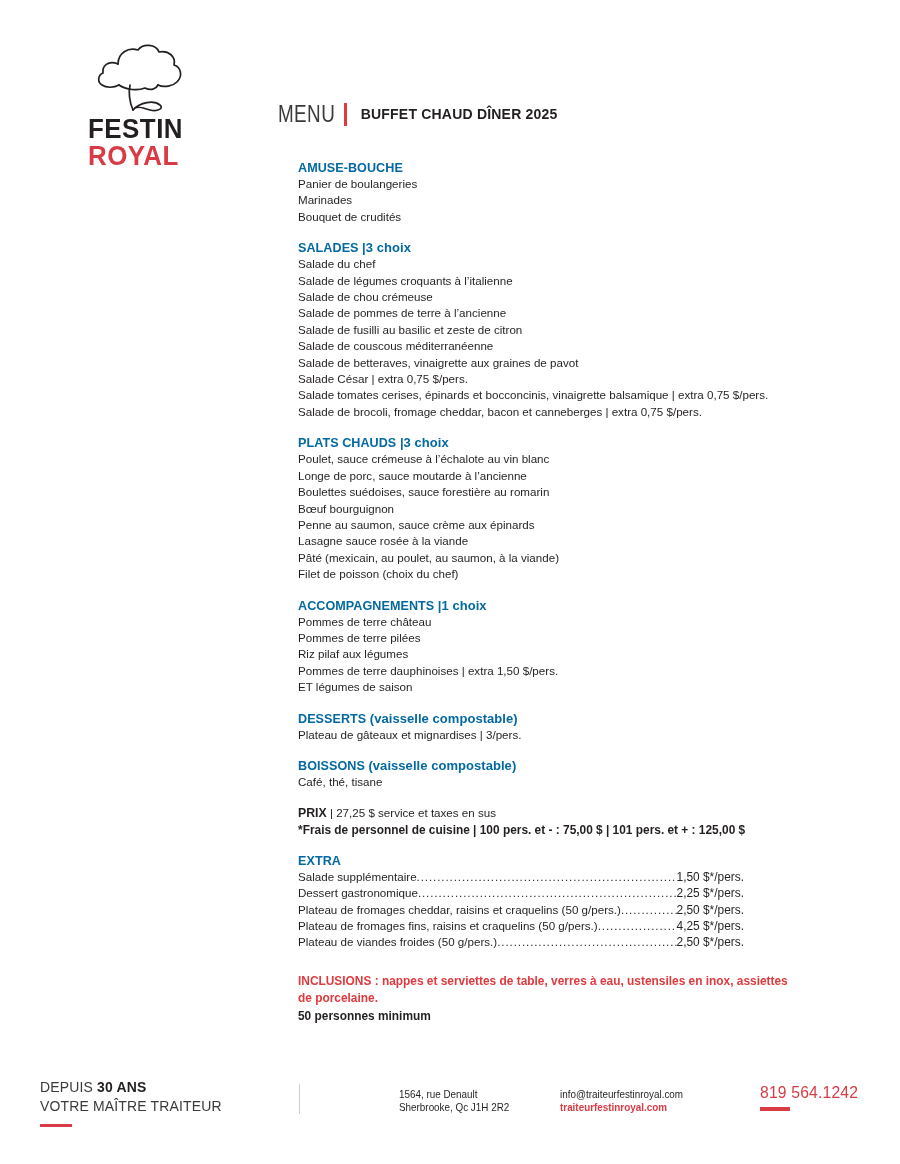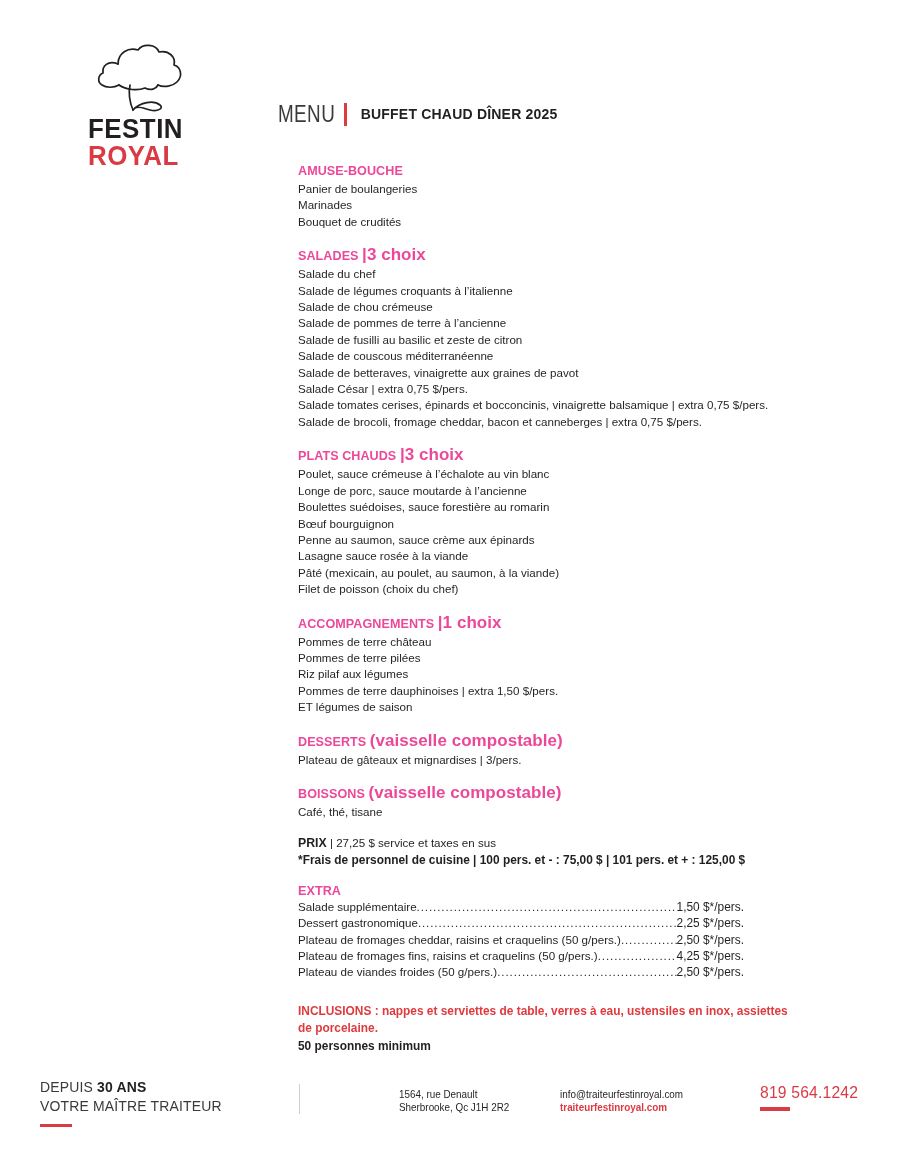--- a/index.html
+++ b/index.html
@@ -85,27 +85,27 @@
     left: 298px;
     top: 160px;
     width: 560px;
   }
   .section { margin-bottom: 15px; }
   .section:last-child { margin-bottom: 0; }
 
   .sec-head {
     font-size: 12.6px;
     font-weight: 700;
-    color: #ec4899;
+    color: #0369a1;
     margin-bottom: 1px;
     letter-spacing: 0.05px;
     white-space: nowrap;
   }
   .sec-head .sub-bold {
-    font-size: 17px;
+    font-size: 13px;
     font-weight: 700;
   }
   .item {
     font-size: 11.6px;
     font-weight: 400;
     line-height: 16.4px;
     color: #231f20;
     white-space: nowrap;
   }
 

